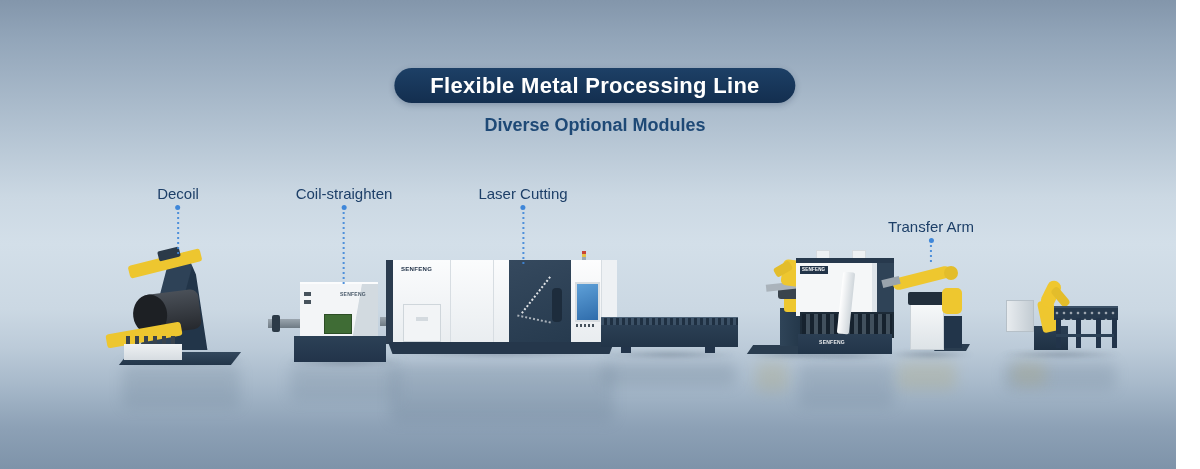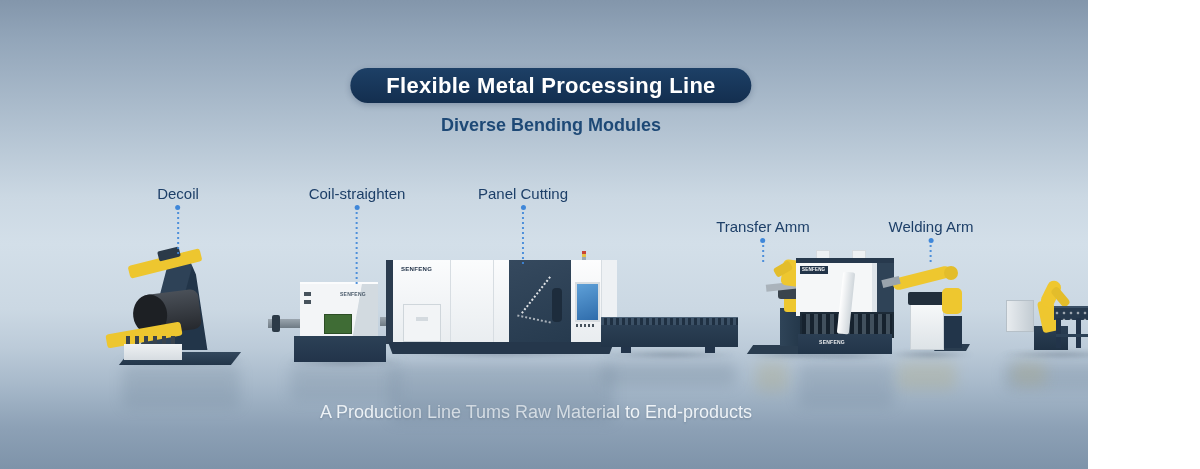--- a/index.html
+++ b/index.html
@@ -1,17 +1,17 @@
 <!DOCTYPE html>
 <html><head>
 <meta charset="utf-8">
 <style>
   html,body{margin:0;padding:0;}
   body{font-family:"Liberation Sans",sans-serif;}
-  .stage{position:relative;width:1088px;height:469px;overflow:hidden;
+  .stage{position:relative;width:1176px;height:469px;overflow:hidden;
     background:linear-gradient(180deg,#8396ab 0%,#92a5b9 8%,#b3c3d2 28%,#cbd8e3 42%,#d3dfe9 52%,#cbd8e3 66%,#bccbd9 74%,#a7b9ca 82%,#8da1b6 91%,#7e93a9 100%);}
 
   
   .banner{position:absolute;left:50%;top:68px;transform:translateX(-50%);margin-left:7px;
     height:35px;line-height:35px;padding:0 36px;border-radius:18px;
     background:linear-gradient(180deg,#1d4066,#132e4f);
     color:#fff;font-size:22px;font-weight:bold;letter-spacing:.3px;white-space:nowrap;
     box-shadow:0 2px 6px rgba(20,40,70,.25);}
   .subtitle{position:absolute;left:50%;top:115px;transform:translateX(-50%);margin-left:7px;
     color:#1e4976;font-size:18px;font-weight:bold;white-space:nowrap;}
@@ -152,44 +152,39 @@
   .refl{position:absolute;z-index:1;filter:blur(7px);opacity:.20;border-radius:6px;}
 </style>
 </head>
 <body>
 
 <div class="stage">
 
   <div class="banner">
     <span>Flexible Metal Processing Line</span>
   </div>
-  <div class="subtitle">Diverse Bending Modules</div>
+  <div class="subtitle">Diverse Optional Modules</div>
 
   <div class="callout" style="left:178px;top:185px">
     <div class="callout-label">Decoil</div>
     <div class="callout-dot"></div>
     <div class="callout-line" style="height:44px"></div>
   </div>
-  <div class="callout" style="left:357px;top:185px">
+  <div class="callout" style="left:344px;top:185px">
     <div class="callout-label">Coil-straighten</div>
     <div class="callout-dot"></div>
     <div class="callout-line" style="height:74px"></div>
   </div>
   <div class="callout" style="left:523px;top:185px">
-    <div class="callout-label">Panel Cutting</div>
+    <div class="callout-label">Laser Cutting</div>
     <div class="callout-dot"></div>
     <div class="callout-line" style="height:55px"></div>
   </div>
-  <div class="callout" style="left:763px;top:218px">
-    <div class="callout-label">Transfer Amm</div>
-    <div class="callout-dot"></div>
-    <div class="callout-line" style="height:20px"></div>
-  </div>
   <div class="callout" style="left:931px;top:218px">
-    <div class="callout-label">Welding Arm</div>
+    <div class="callout-label">Transfer Arm</div>
     <div class="callout-dot"></div>
     <div class="callout-line" style="height:18px"></div>
   </div>
 
   <div class="shadow" style="left:118px;top:356px;width:128px"></div>
   <div class="shadow" style="left:286px;top:358px;width:118px"></div>
   <div class="shadow" style="left:388px;top:349px;width:230px"></div>
   <div class="shadow" style="left:601px;top:350px;width:137px"></div>
   <div class="shadow" style="left:744px;top:350px;width:102px"></div>
   <div class="shadow" style="left:796px;top:351px;width:98px"></div>
@@ -310,15 +305,14 @@
     <div class="refl" style="left:290px;top:363px;width:110px;height:38px;background:#64798e"></div>
     <div class="refl" style="left:390px;top:364px;width:224px;height:58px;background:#5c7289"></div>
     <div class="refl" style="left:602px;top:362px;width:134px;height:24px;background:#546a80"></div>
     <div class="refl" style="left:756px;top:362px;width:32px;height:30px;background:#b5a35c"></div>
     <div class="refl" style="left:798px;top:363px;width:96px;height:44px;background:#5c7289"></div>
     <div class="refl" style="left:898px;top:362px;width:58px;height:28px;background:#b5a35c"></div>
     <div class="refl" style="left:1004px;top:362px;width:112px;height:28px;background:#5c7289"></div>
     <div class="refl" style="left:1012px;top:362px;width:34px;height:24px;background:#b5a35c"></div>
   </div>
 
-  <div class="caption">A Production Line Tums Raw Material to End-products</div>
 
 </div>
 
 </body></html>

